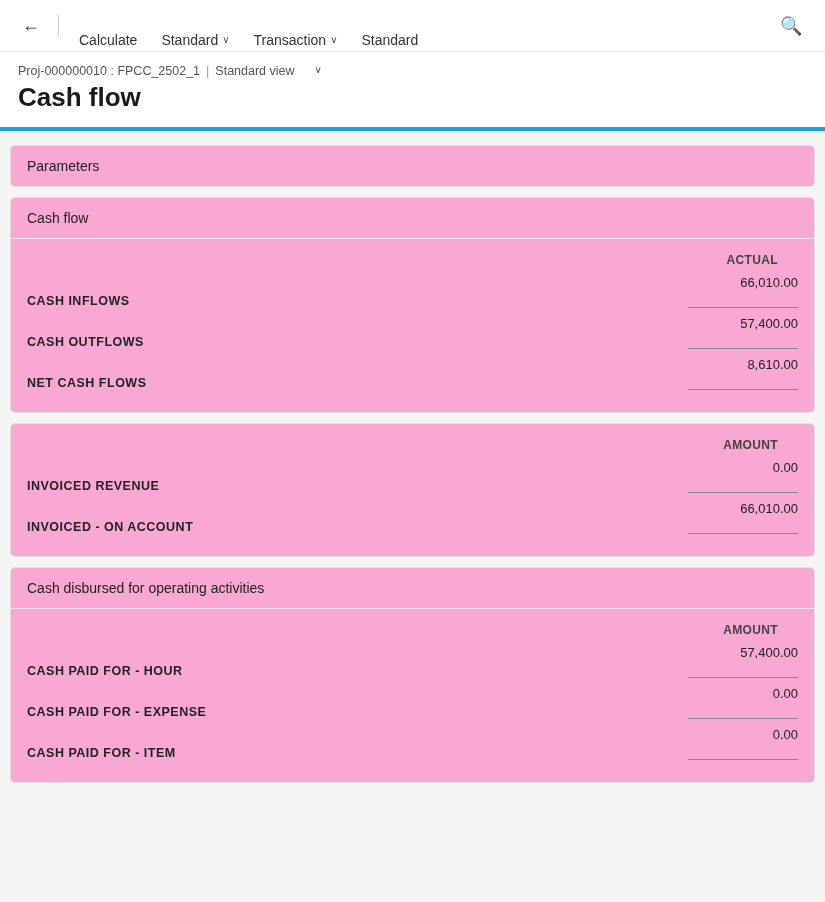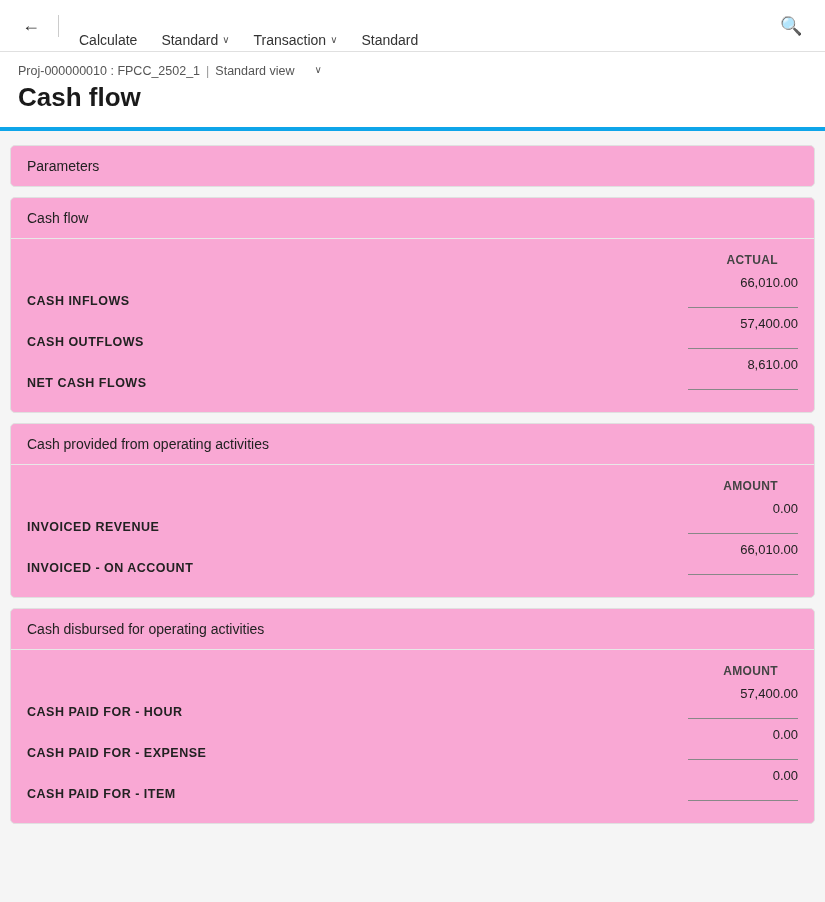--- a/index.html
+++ b/index.html
@@ -250,21 +250,20 @@
         </div>
         <div class="data-row">
           <span class="row-label">NET CASH FLOWS</span>
           <span class="row-value">8,610.00</span>
         </div>
       </div>
     </div>
   </div>
 
   <div class="section-card">
-    <div class="section-header">Cash provided from operating activities</div>
     <div class="section-body">
       <div class="data-table">
         <div class="data-table-header-row">
           <span class="col-header">AMOUNT</span>
         </div>
         <div class="data-row">
           <span class="row-label">INVOICED REVENUE</span>
           <span class="row-value">0.00</span>
         </div>
         <div class="data-row">

